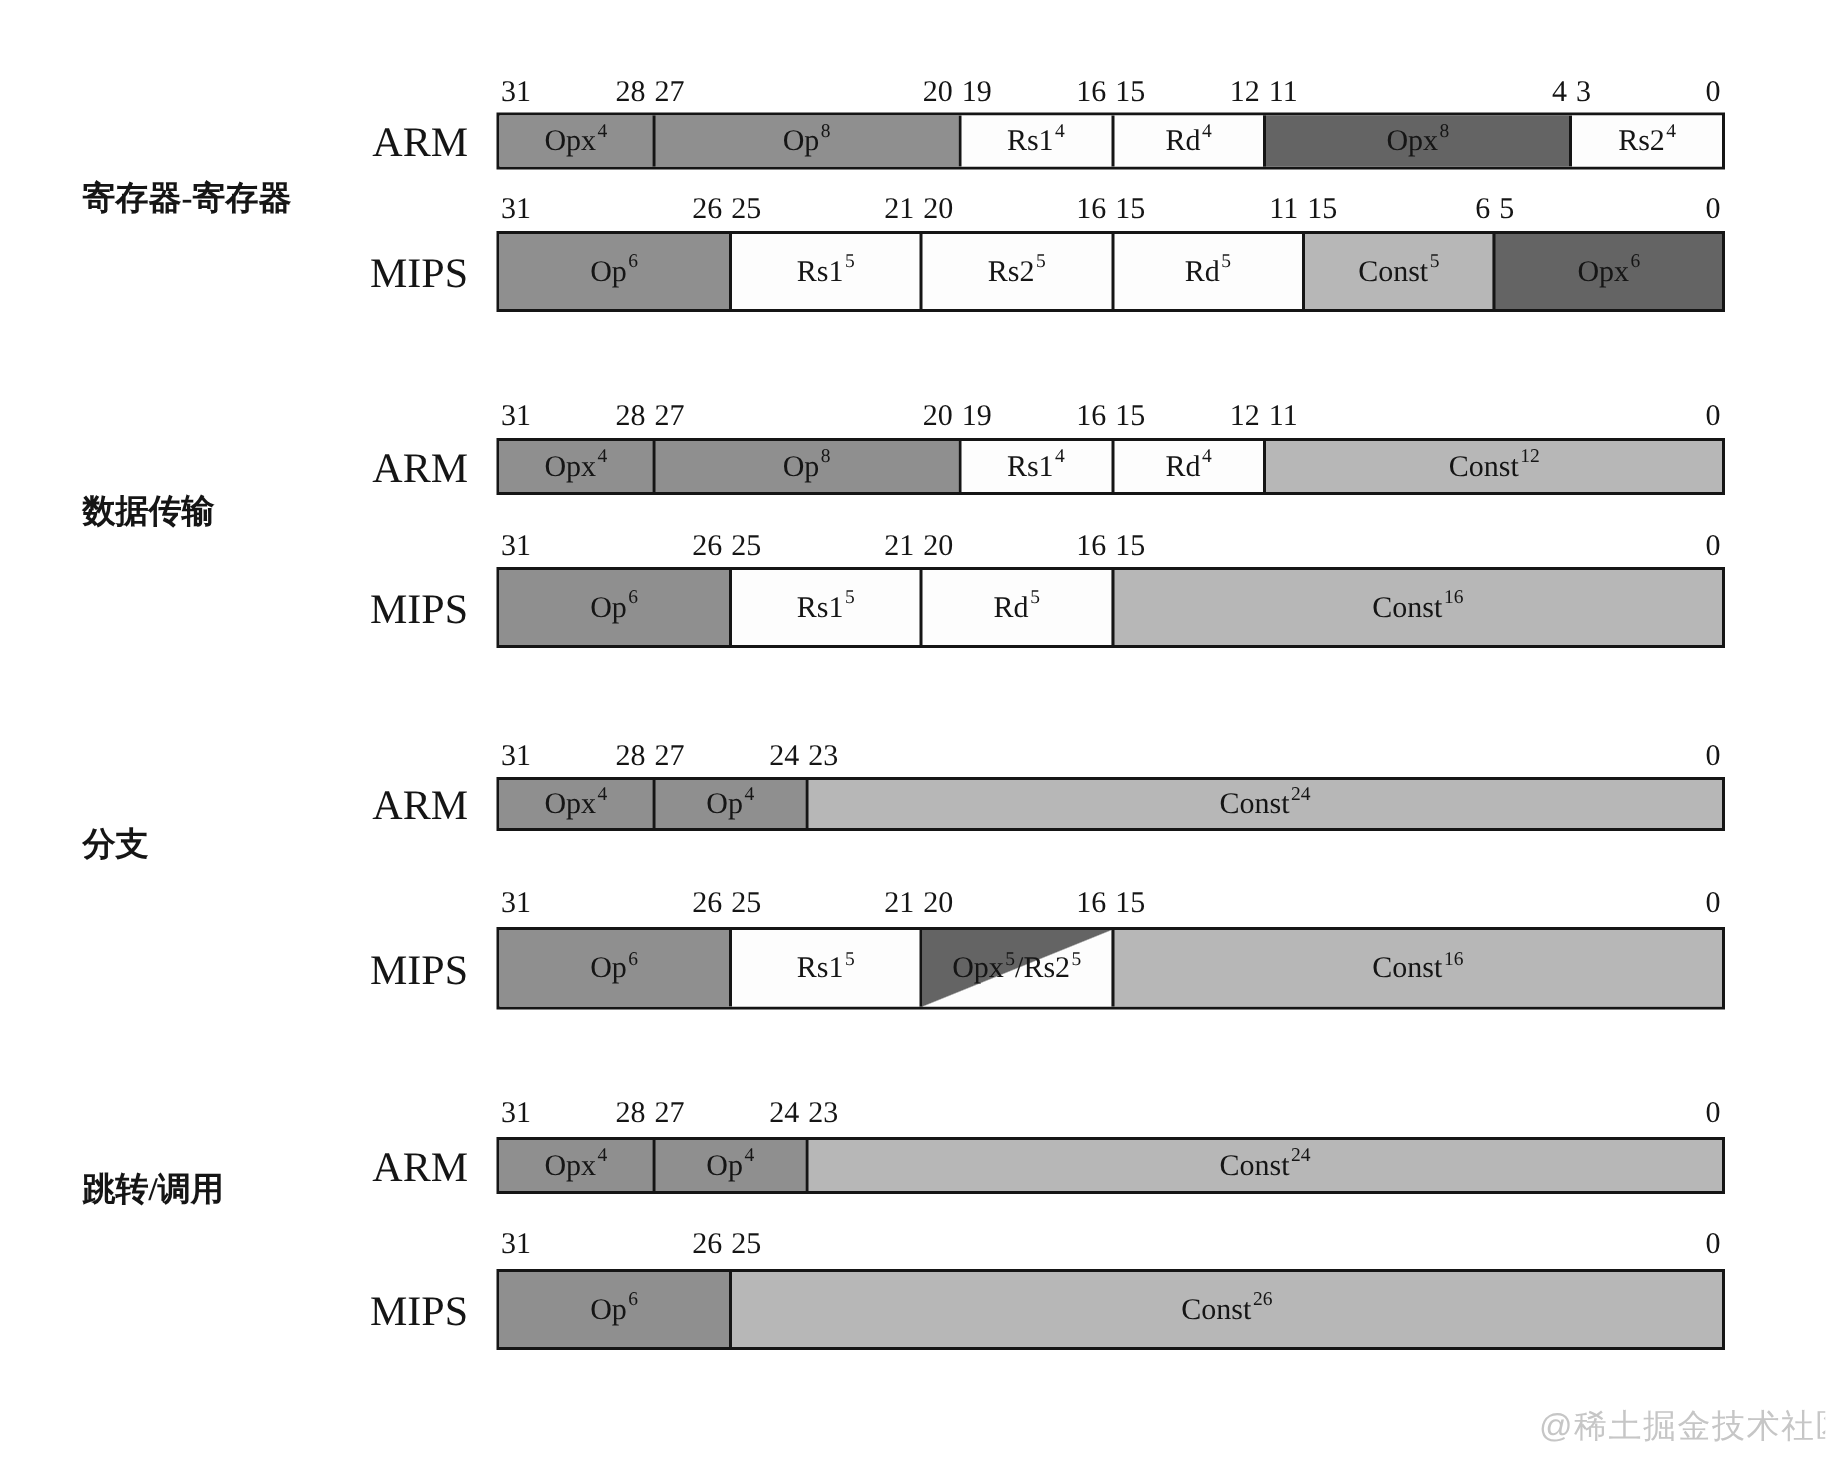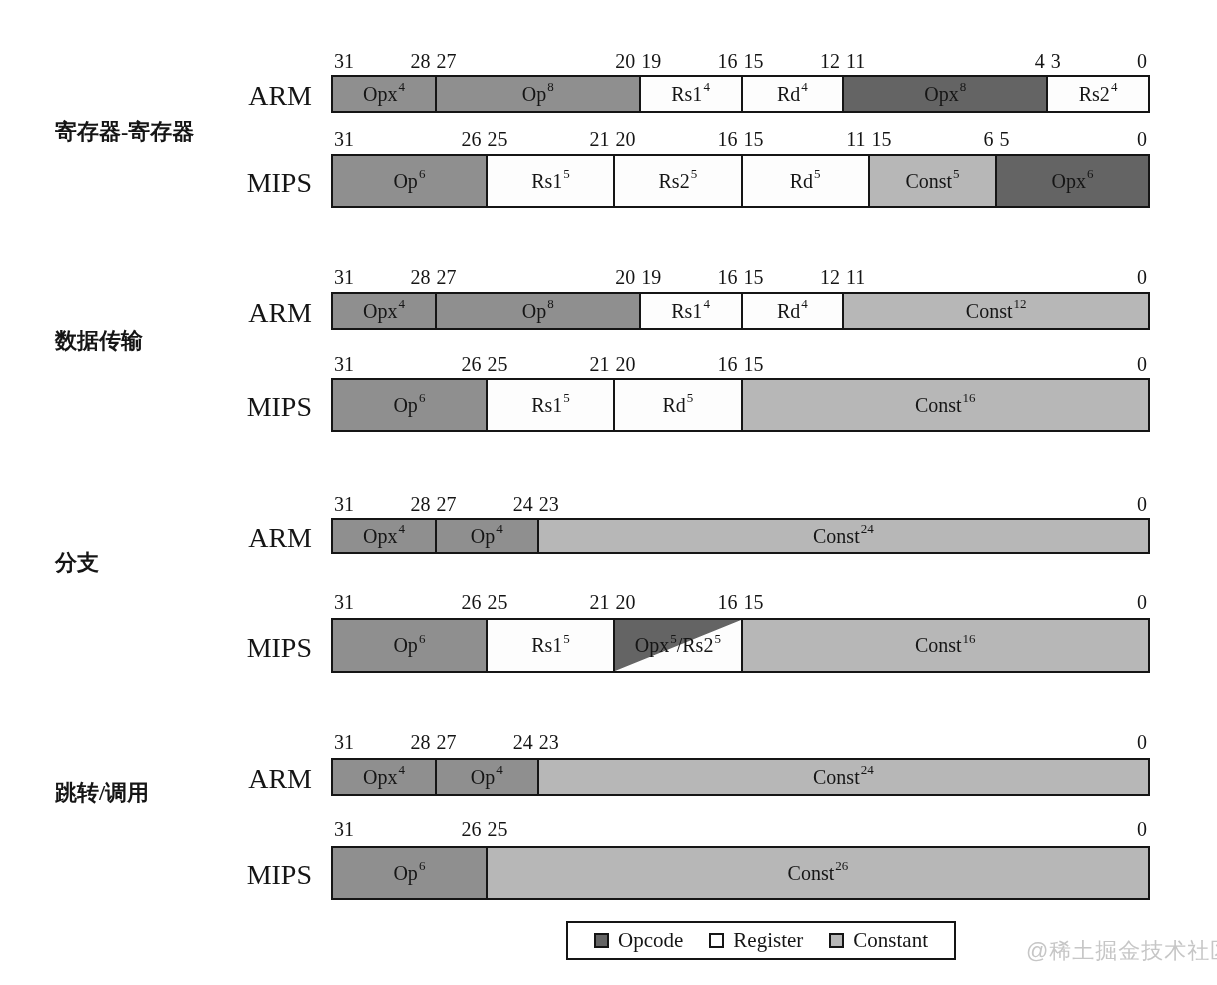--- a/index.html
+++ b/index.html
@@ -46,34 +46,20 @@
   .swatch {width:15px; height:15px; border:2px solid #151515; box-sizing:border-box; display:inline-block;}
   .watermark {
     position:absolute; left:1026px; top:936px; font-size:22px; color:#c6c6c6;
     font-family:"Liberation Sans", sans-serif; letter-spacing:1px; white-space:nowrap;
   }
 </style>
 </head>
 <body>
 
 <div id="canvas">
-  <div class="legend" id="legend-box">
-      <span class="legend-item">
-        <span class="swatch" style="background: rgb(100, 100, 100);"></span>
-        <span>Opcode</span>
-      </span>
-      <span class="legend-item">
-        <span class="swatch" style="background: rgb(253, 253, 253);"></span>
-        <span>Register</span>
-      </span>
-      <span class="legend-item">
-        <span class="swatch" style="background: rgb(183, 183, 183);"></span>
-        <span>Constant</span>
-      </span>
-    </div>
   <div class="watermark">@稀土掘金技术社区</div>
 <div class="section-label" style="top: 117px;">寄存器-寄存器</div>
     <div class="arch-label" style="top: 80px;">ARM</div>
     <div class="bitrow" style="top: 50px;">
       <span class="bitcell" style="width: 12.5%;">
         <span>31</span>
         <span>28</span>
       </span>
       <span class="bitcell" style="width: 25%;">
         <span>27</span>

